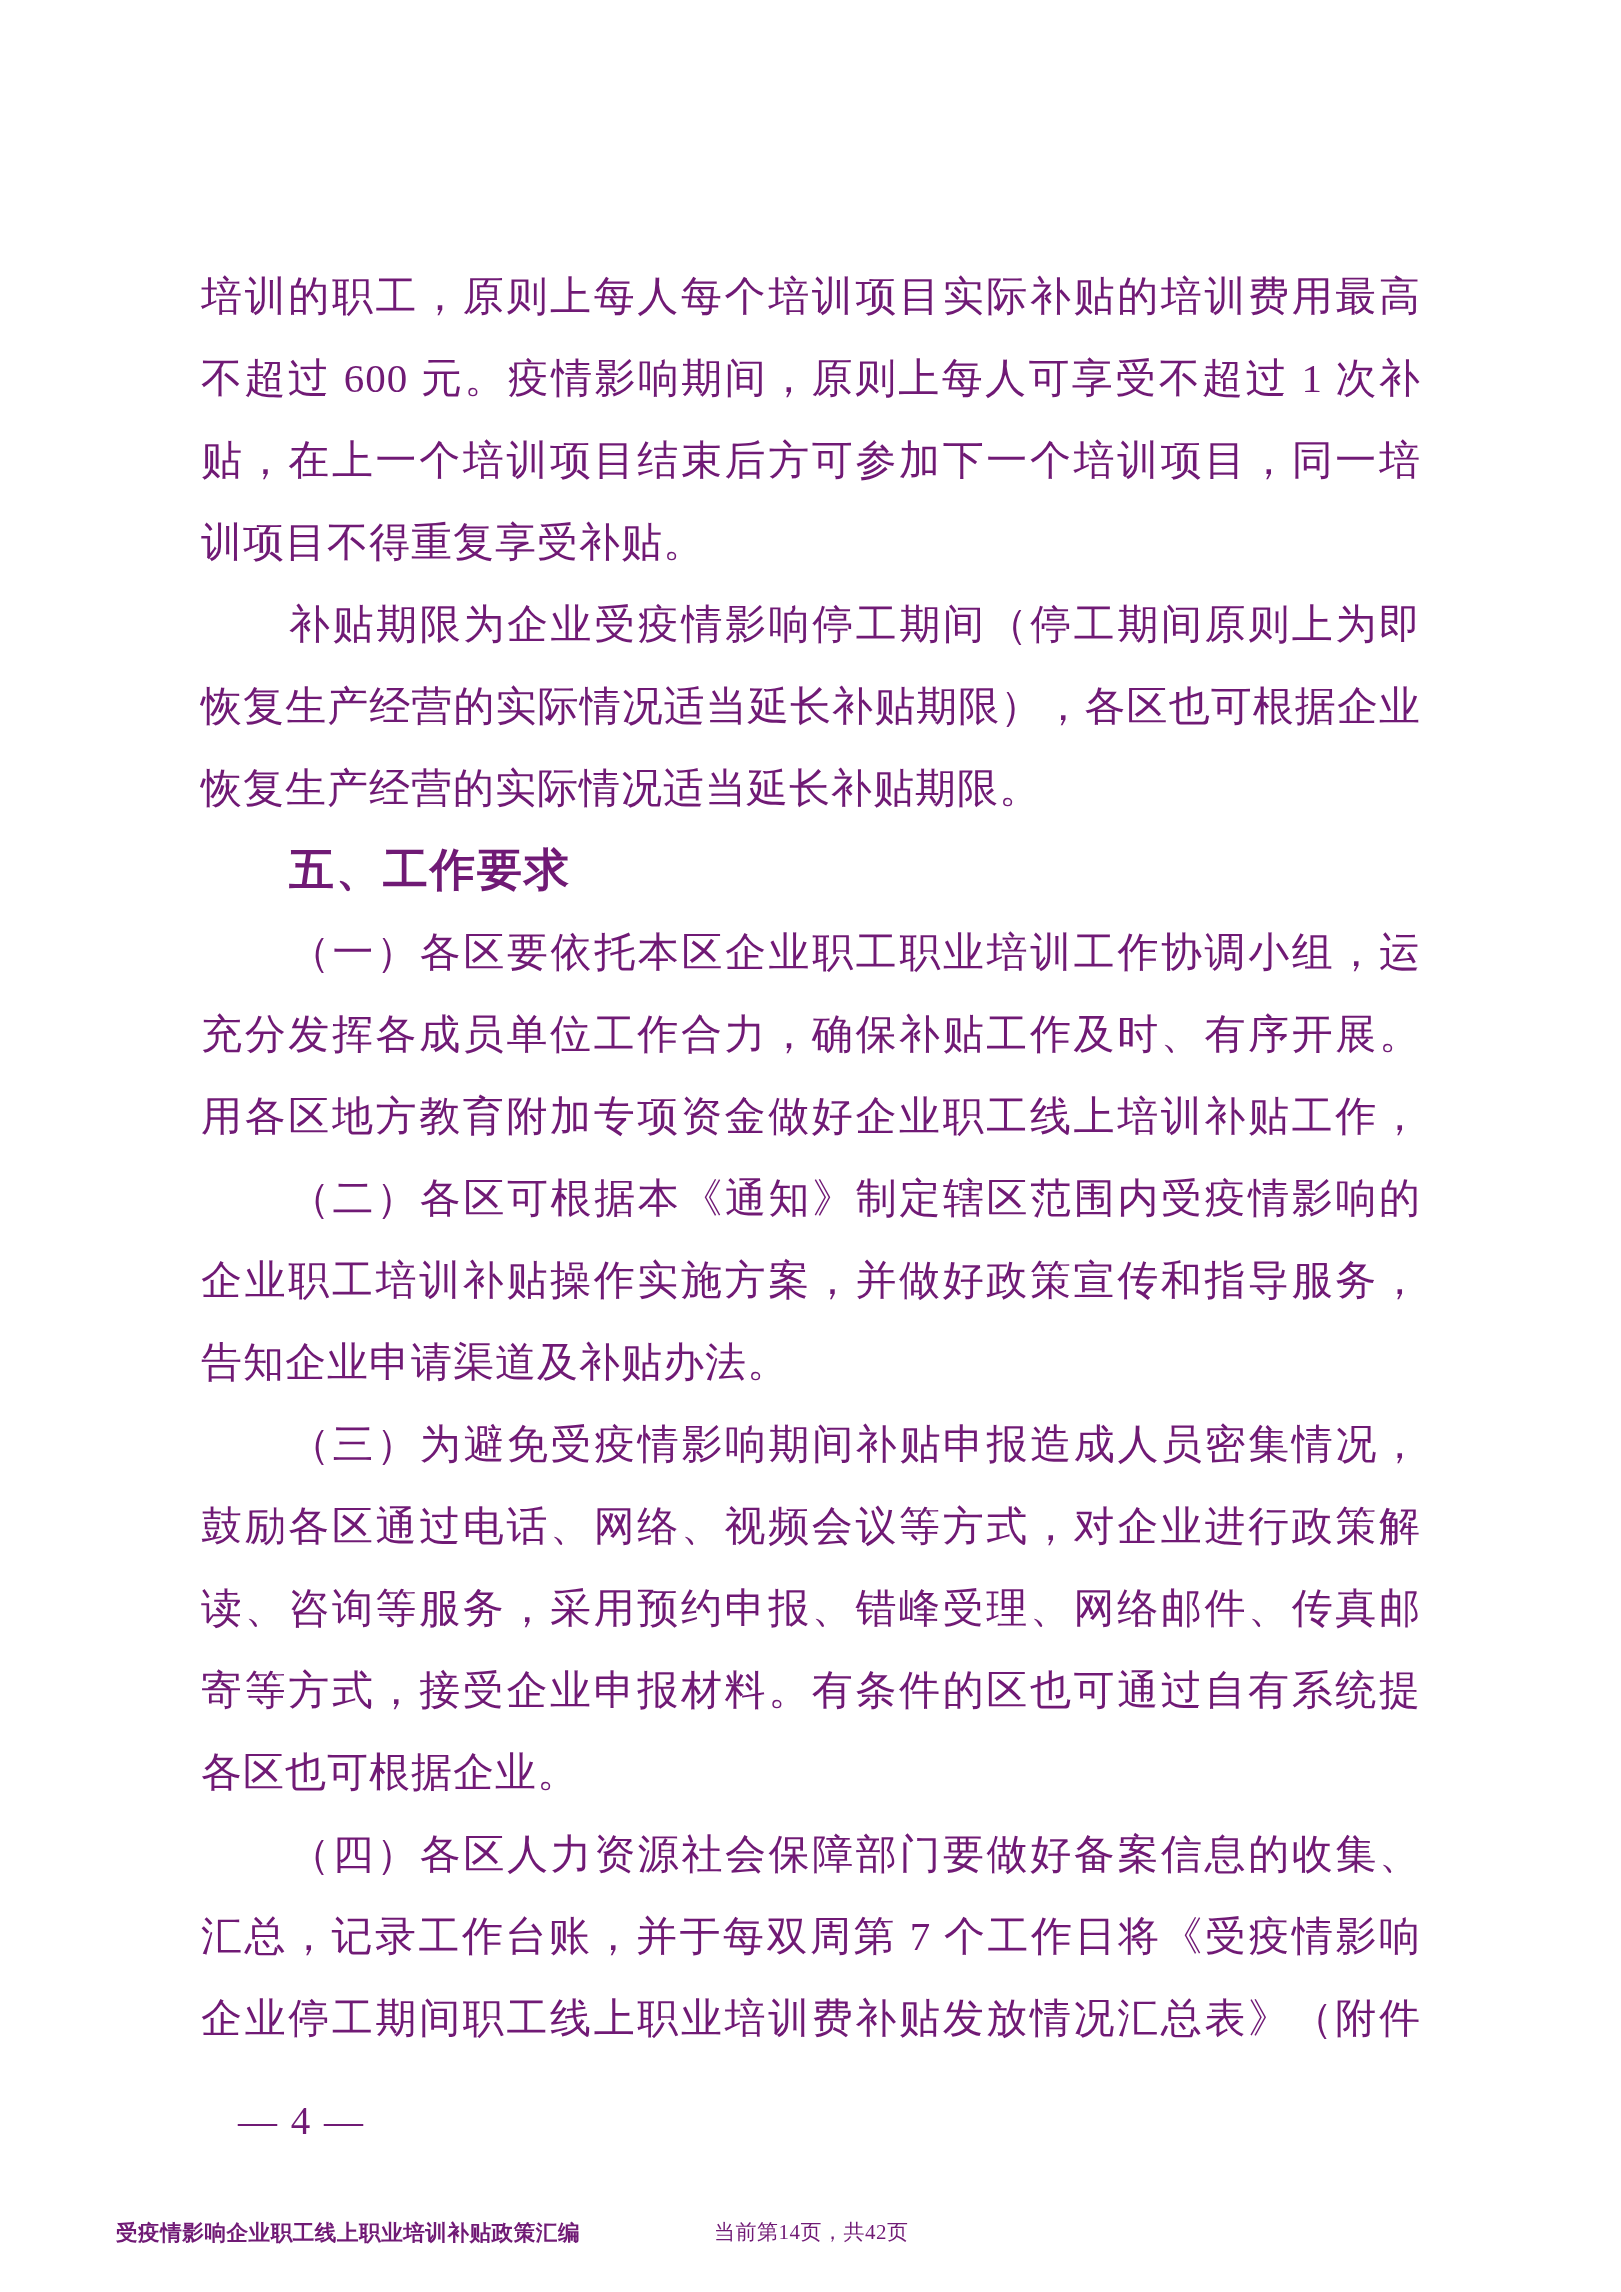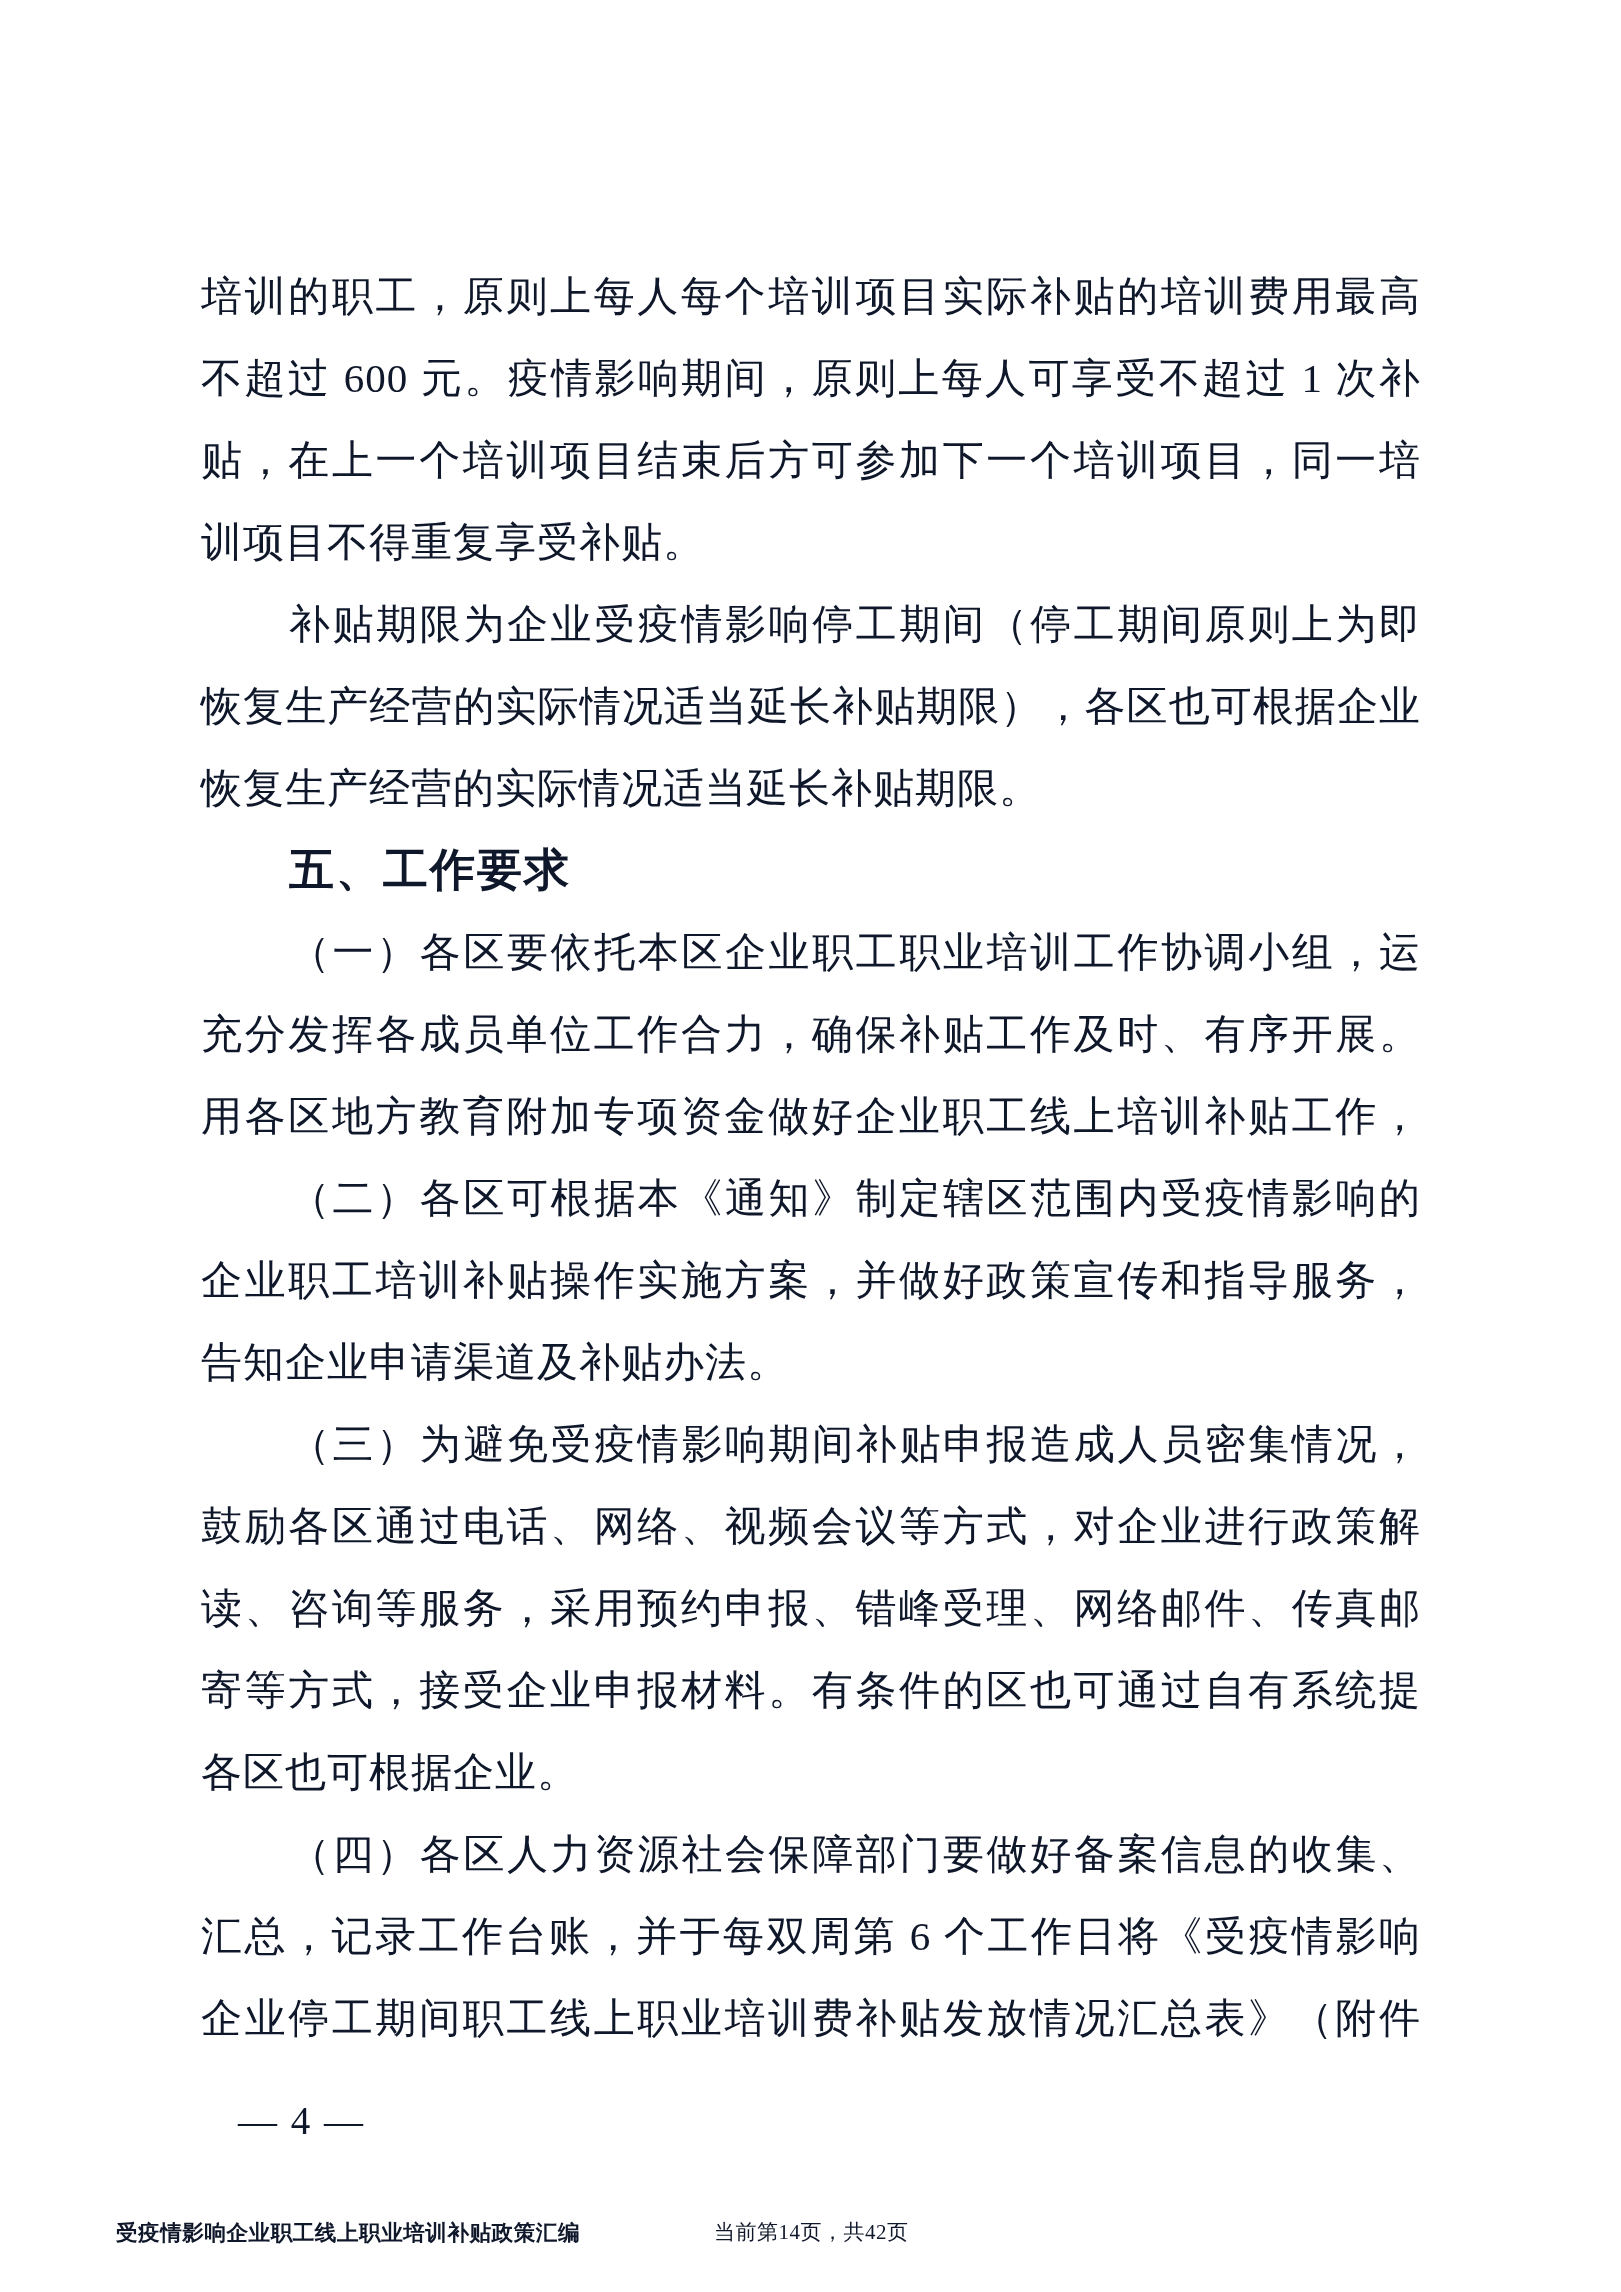--- a/index.html
+++ b/index.html
@@ -6,21 +6,21 @@
     margin: 0;
     padding: 0;
     background: #888;
   }
   .page {
     position: relative;
     width: 1621px;
     height: 2293px;
     margin: 0 auto;
     background: #ffffff;
-    color: #0f172a;
+    color: #701a75;
     font-family: "Liberation Serif", serif;
     overflow: hidden;
   }
   .body-text {
     position: absolute;
     left: 201px;
     top: 255px;
     width: 1220px;
   }
   .line {
@@ -96,21 +96,21 @@
       <div class="line body-fill">用各区地方教育附加专项资金做好企业职工线上培训补贴工作，</div>
       <div class="line body-fill-indent">（二）各区可根据本《通知》制定辖区范围内受疫情影响的</div>
       <div class="line body-fill">企业职工培训补贴操作实施方案，并做好政策宣传和指导服务，</div>
       <div class="line body-end">告知企业申请渠道及补贴办法。</div>
       <div class="line body-fill-indent">（三）为避免受疫情影响期间补贴申报造成人员密集情况，</div>
       <div class="line body-fill">鼓励各区通过电话、网络、视频会议等方式，对企业进行政策解</div>
       <div class="line body-fill">读、咨询等服务，采用预约申报、错峰受理、网络邮件、传真邮</div>
       <div class="line body-fill">寄等方式，接受企业申报材料。有条件的区也可通过自有系统提</div>
       <div class="line body-end">各区也可根据企业。</div>
       <div class="line body-fill-indent">（四）各区人力资源社会保障部门要做好备案信息的收集、</div>
-      <div class="line body-fill">汇总，记录工作台账，并于每双周第 6 个工作日将《受疫情影响</div>
+      <div class="line body-fill">汇总，记录工作台账，并于每双周第 7 个工作日将《受疫情影响</div>
       <div class="line body-fill">企业停工期间职工线上职业培训费补贴发放情况汇总表》（附件</div>
     </main>
 
   <div class="page-number">— 4 —</div>
 
   <div>
     <span class="footer-left">受疫情影响企业职工线上职业培训补贴政策汇编</span>
     <span class="footer-right">当前第14页，共42页</span>
   </div>
 

